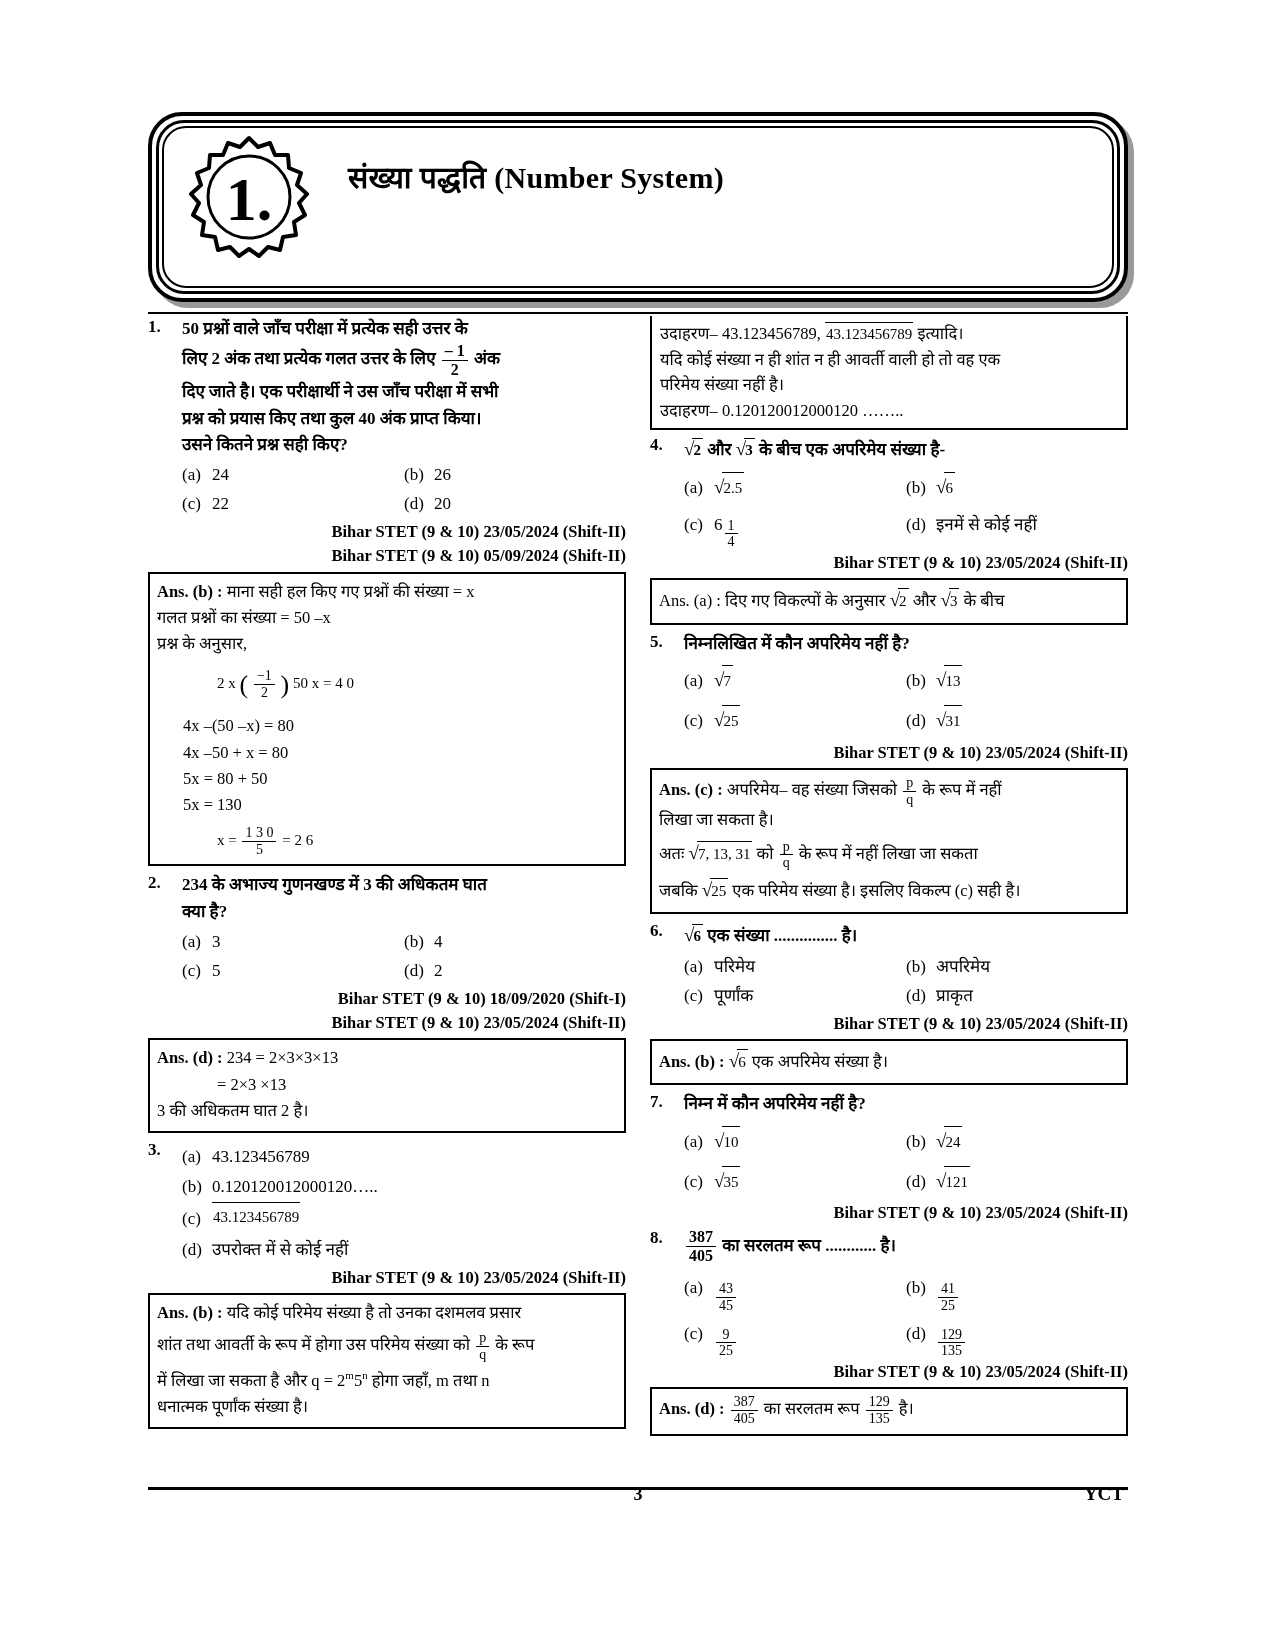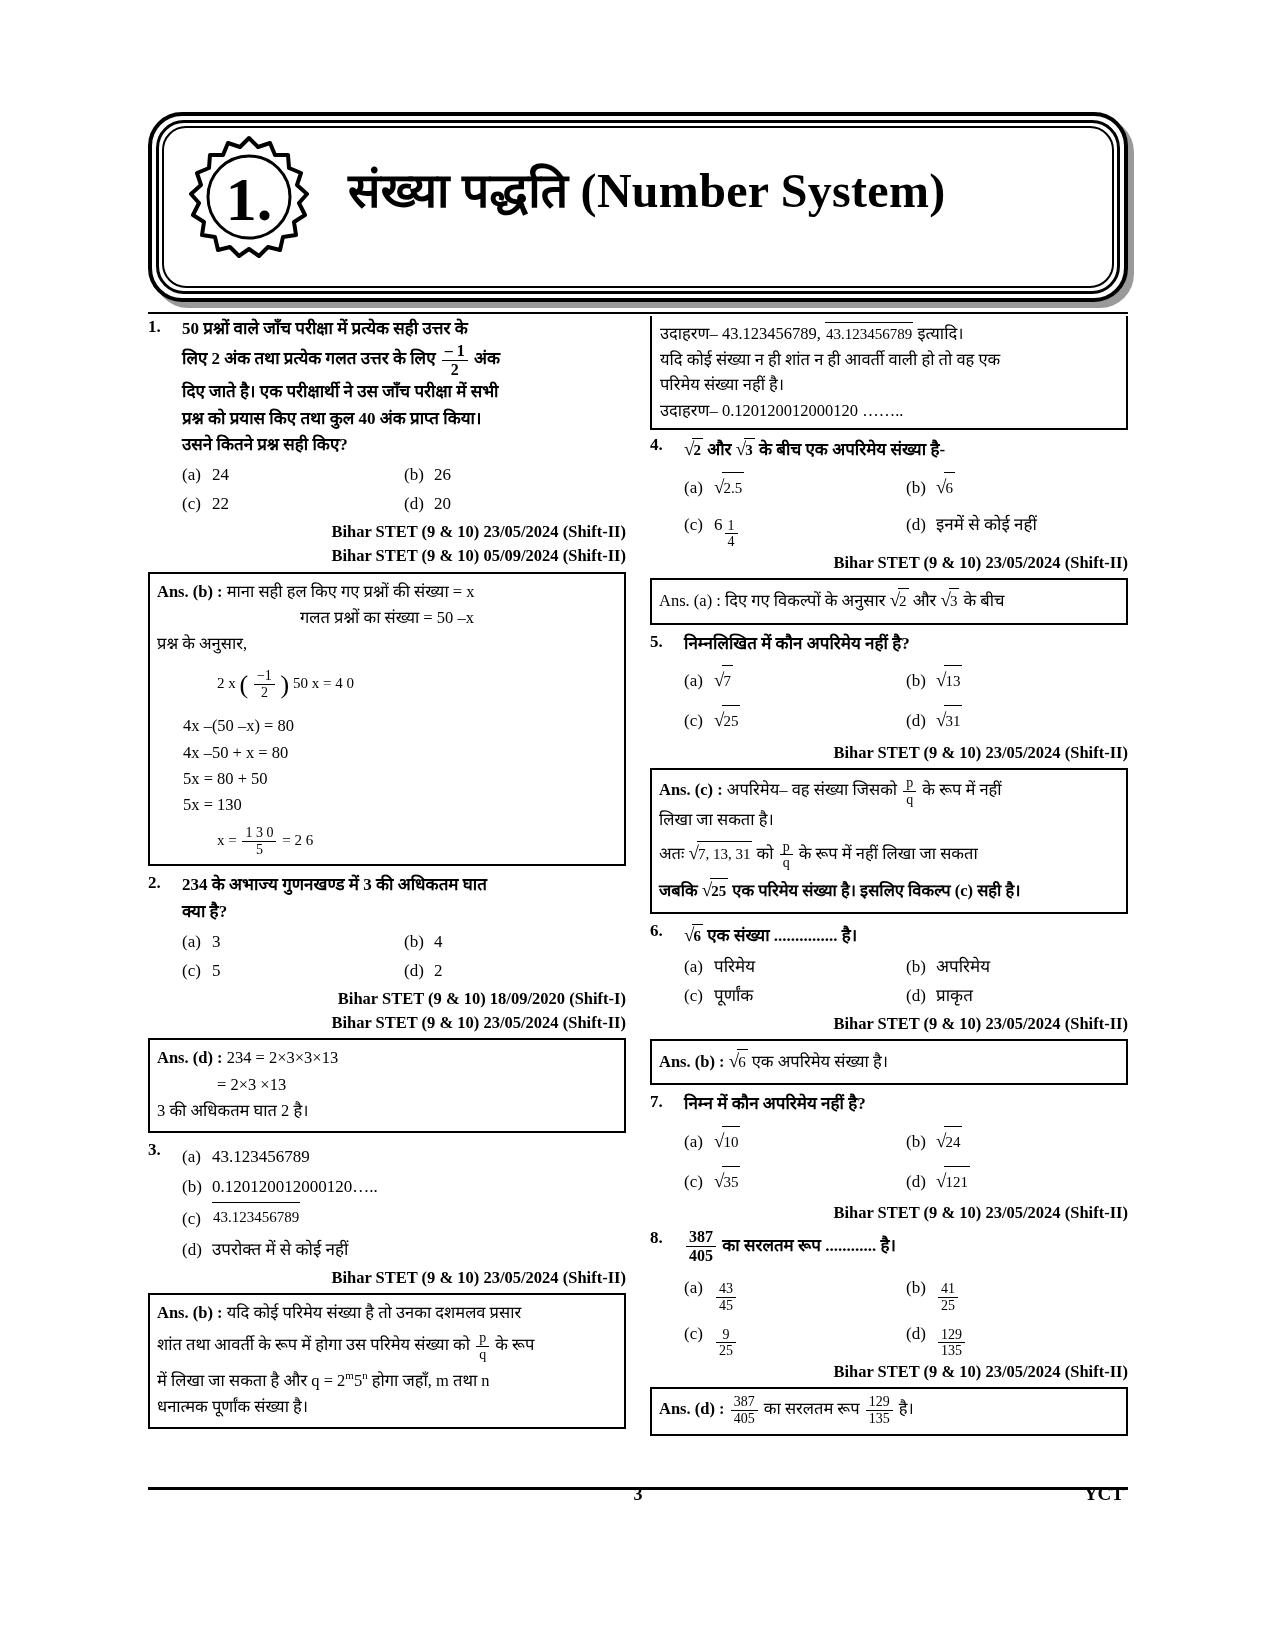--- a/index.html
+++ b/index.html
@@ -38,21 +38,21 @@
   .banner-zig{
     position:absolute;left:14px;top:14px;right:14px;bottom:14px;
     border:2px solid #000;border-radius:24px;
   }
   .seal{
     position:absolute;left:36px;top:22px;width:130px;height:130px;
   }
   .seal svg{display:block}
   .banner-title{
     position:absolute;left:200px;top:44px;right:30px;
-    font-size:48px;font-weight:bold;
+    font-size:30px;font-weight:bold;
     font-family:"Liberation Serif", serif;
     letter-spacing:0.3px;
     white-space:nowrap;
   }
 
   
   .content{
     position:absolute;left:148px;top:316px;width:980px;height:1160px;
   }
   .col{
@@ -95,21 +95,21 @@
     line-height:1.35;
     margin-top:2px;
   }
   .ansbox{
     border:2px solid #000;
     padding:5px 7px 7px 7px;
     margin:4px 0 6px 0;
     font-size:16.5px;
     line-height:1.6;
   }
-  .center{text-align:center;}
+  .center{}
   .indent{padding-left:26px;}
   .indent2{padding-left:60px;}
 
   
   .frac{
     display:inline-block;
     vertical-align:middle;
     text-align:center;
     font-size:14px;
     line-height:1.12;
@@ -437,21 +437,21 @@
         <span class="frac"><span class="num">p</span><span class="den">q</span></span>
         <span>के रूप में नहीं</span>
         <div>लिखा जा सकता है।</div>
         <div style="margin-top:4px;">
           <span>अतः</span>
           <span class="rad"><span class="sign">√</span><span class="rand">7, 13, 31</span></span>
           <span>को</span>
           <span class="frac"><span class="num">p</span><span class="den">q</span></span>
           <span>के रूप में नहीं लिखा जा सकता</span>
         </div>
-        <div style="margin-top:4px;font-weight:bold;">
+        <div style="margin-top:4px;">
           <span>जबकि</span>
           <span class="rad"><span class="sign">√</span><span class="rand">25</span></span>
           <span>एक परिमेय संख्या है। इसलिए विकल्प (c) सही है।</span>
         </div>
       </div>
 
       <div class="qrow">
         <div class="qnum">6.</div>
         <div class="qbody">
           <div class="qtext">

